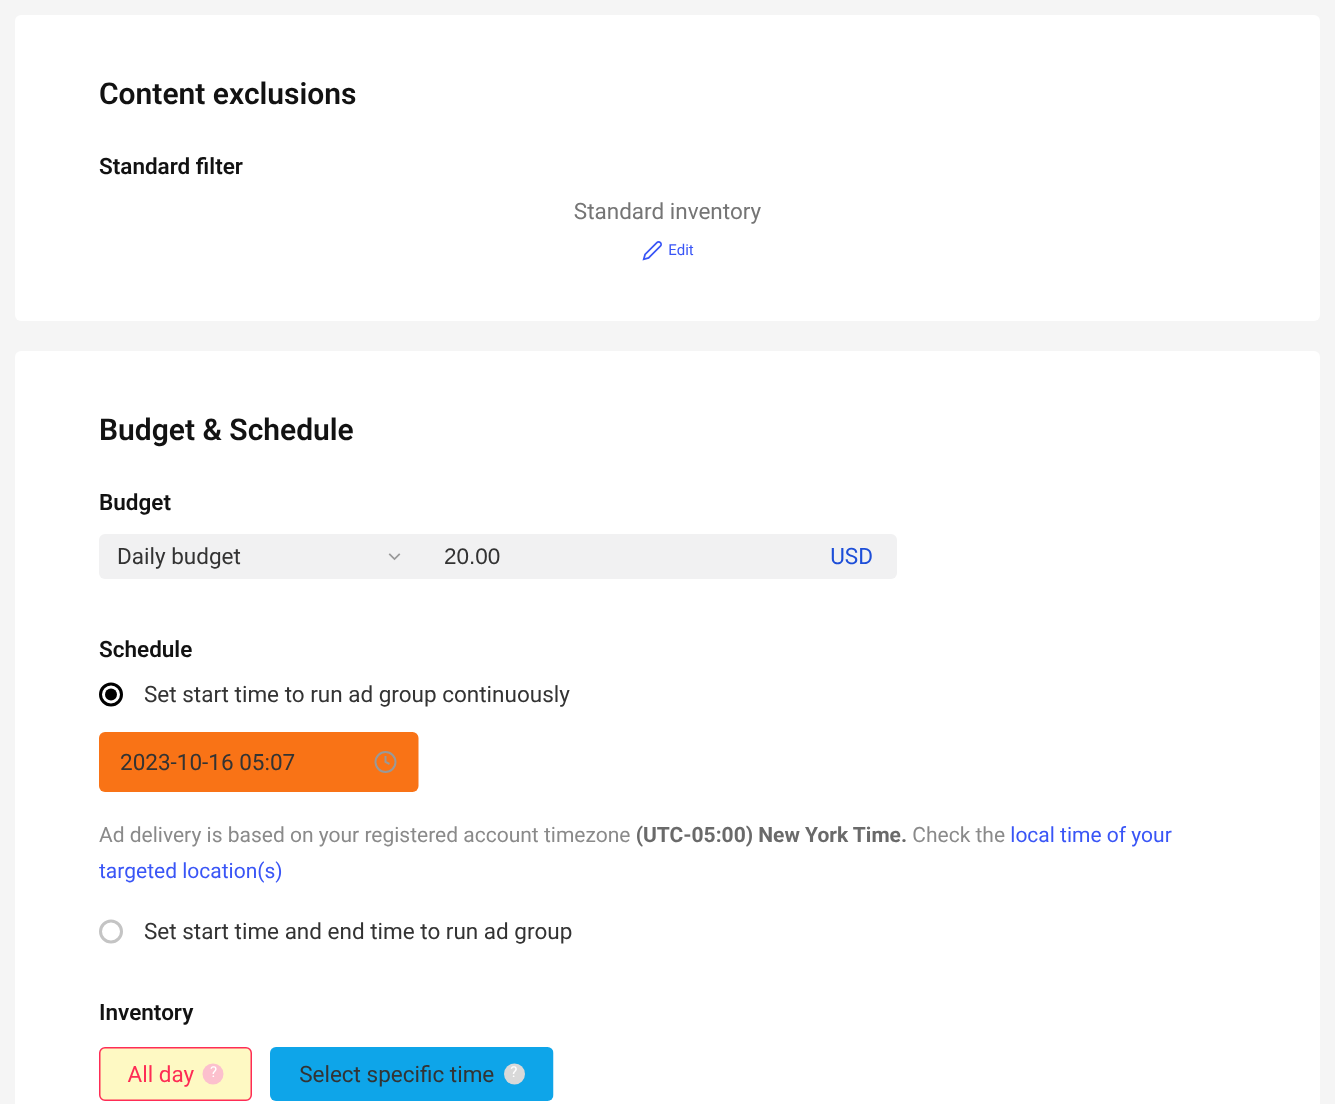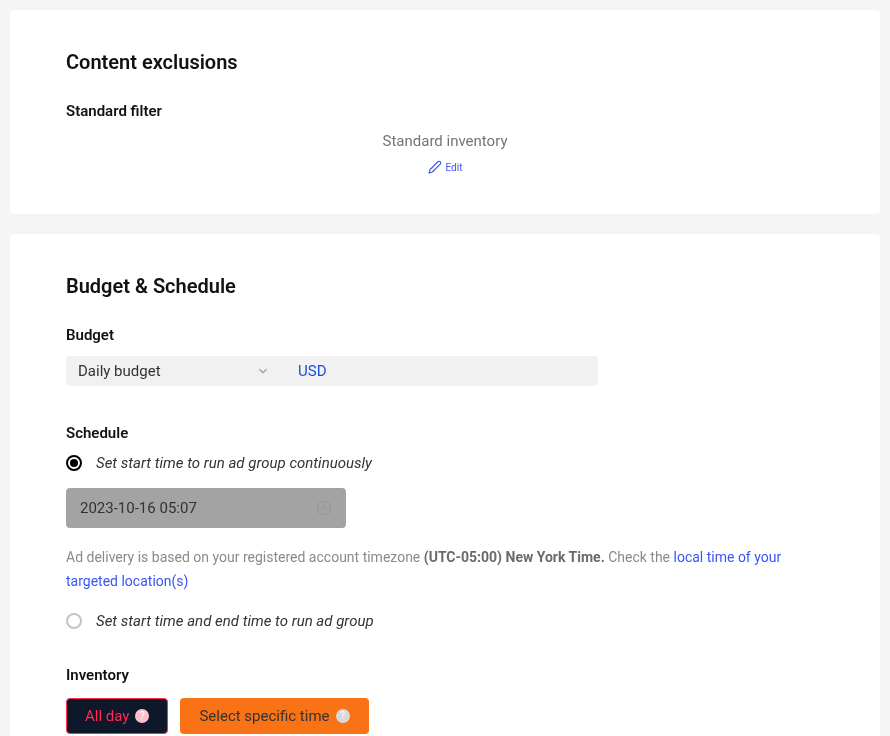--- a/index.html
+++ b/index.html
@@ -99,21 +99,20 @@
     }
     .schedule-section {
       margin-top: 38px;
     }
     .radio-row {
       display: flex;
       align-items: center;
       gap: 14px;
       margin-bottom: 16px;
       cursor: pointer;
-      font-style: italic;
     }
     .radio-outer {
       width: 16px;
       height: 16px;
       border-radius: 50%;
       border: 2px solid #c4c4c4;
       display: flex;
       align-items: center;
       justify-content: center;
       flex-shrink: 0;
@@ -128,24 +127,24 @@
       background: #000000;
     }
     .radio-label {
       font-size: 15px;
       color: #333;
     }
     .datetime-field {
       display: flex;
       align-items: center;
       justify-content: space-between;
-      background: #a3a3a3;
+      background: #f97316;
       border-radius: 4px;
       height: 40px;
-      width: 280px;
+      width: 213px;
       padding: 0 14px;
       margin-bottom: 18px;
     }
     .datetime-text {
       font-size: 15px;
       color: #333;
     }
     .clock-icon {
       color: #999;
     }
@@ -181,24 +180,24 @@
       height: 36px;
       padding: 0 18px;
       border-radius: 4px;
       font-size: 15px;
       cursor: pointer;
       border: 1px solid transparent;
     }
     .toggle-btn.active {
       border: 1px solid #fe2c55;
       color: #fe2c55;
-      background: #0f172a;
+      background: #fef9c3;
     }
     .toggle-btn.inactive {
-      background: #f97316;
+      background: #0ea5e9;
       color: #333;
     }
     .q-icon {
       width: 14px;
       height: 14px;
       border-radius: 50%;
       background: #d9d9d9;
       color: #ffffff;
       font-size: 10px;
       display: inline-flex;
@@ -231,20 +230,21 @@
   <h2 class="section-title">Budget &amp; Schedule</h2>
 
   <div class="field-title">Budget</div>
   <div class="budget-row">
     <div class="budget-select">
       <span class="budget-select-text">Daily budget</span>
       <svg class="chevron" width="14" height="14" viewBox="0 0 24 24" fill="none" stroke="currentColor" stroke-width="2">
         <polyline points="6 9 12 15 18 9"></polyline>
       </svg>
     </div>
+    <input class="budget-amount" value="20.00" style="">
     <span class="budget-currency">USD</span>
   </div>
 
   <div class="schedule-section">
     <div class="field-title">Schedule</div>
 
     <div class="radio-row">
       <span class="radio-outer selected">
         <span class="radio-inner"></span>
       </span>

